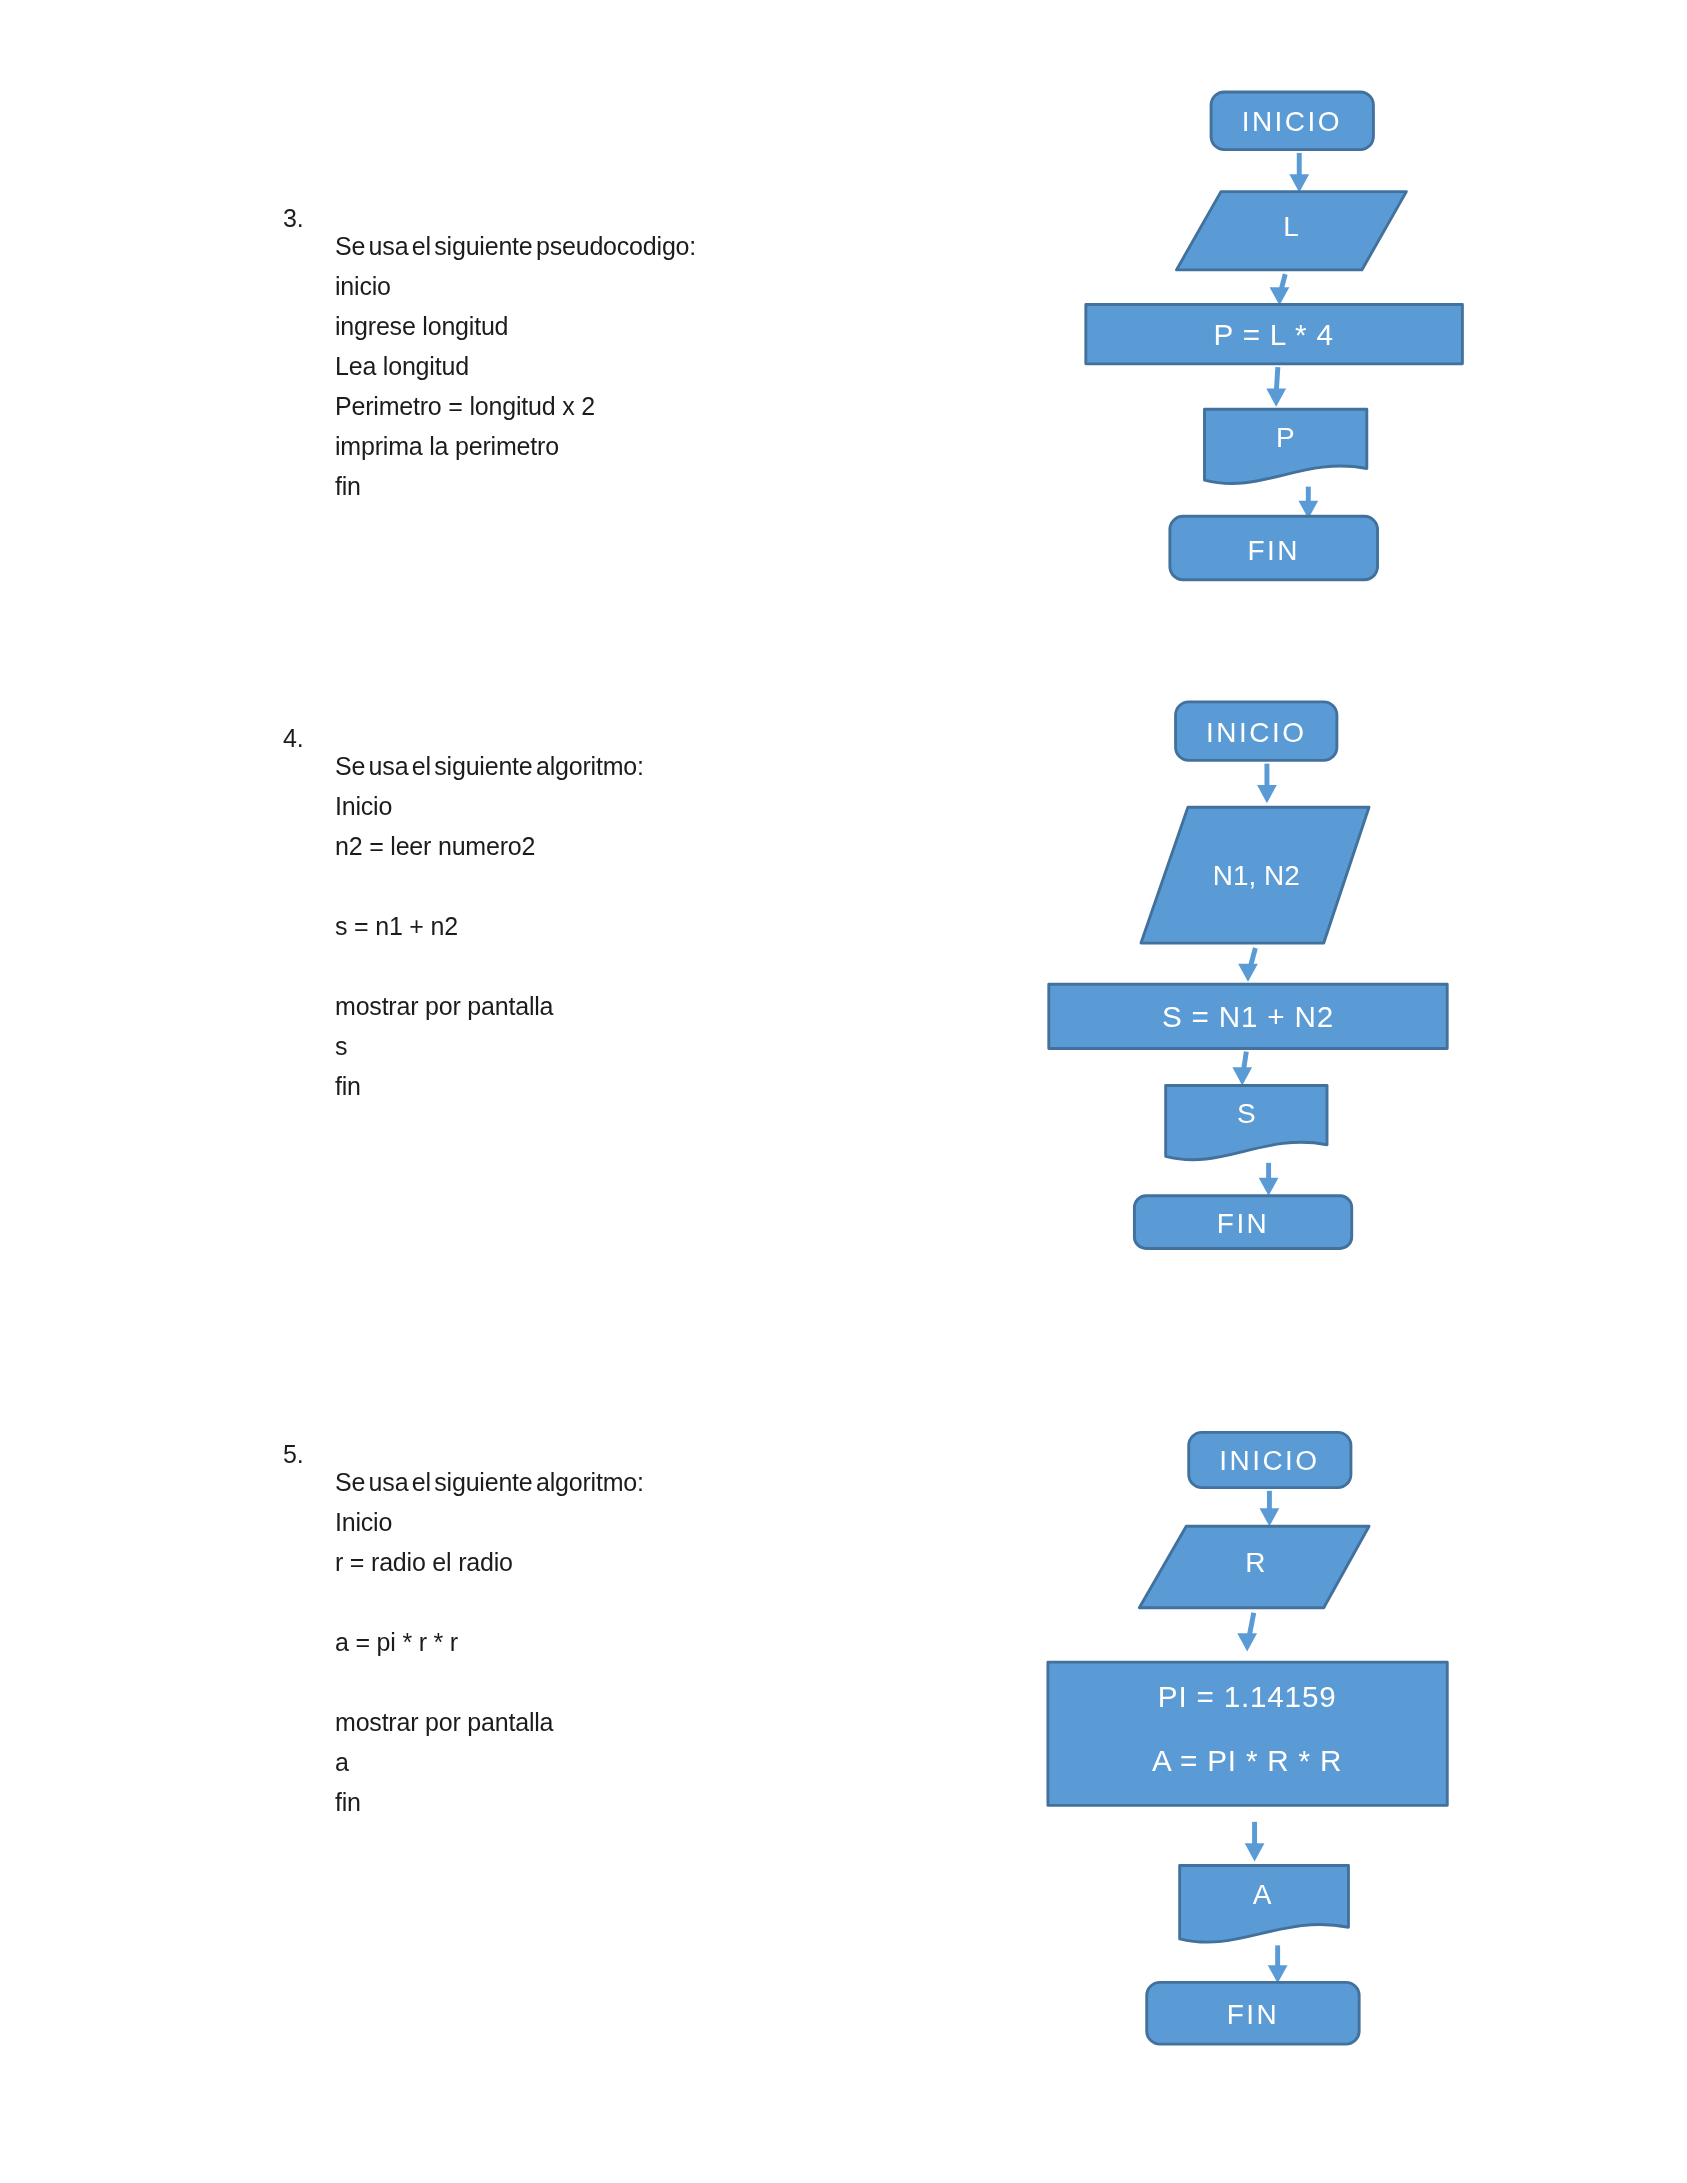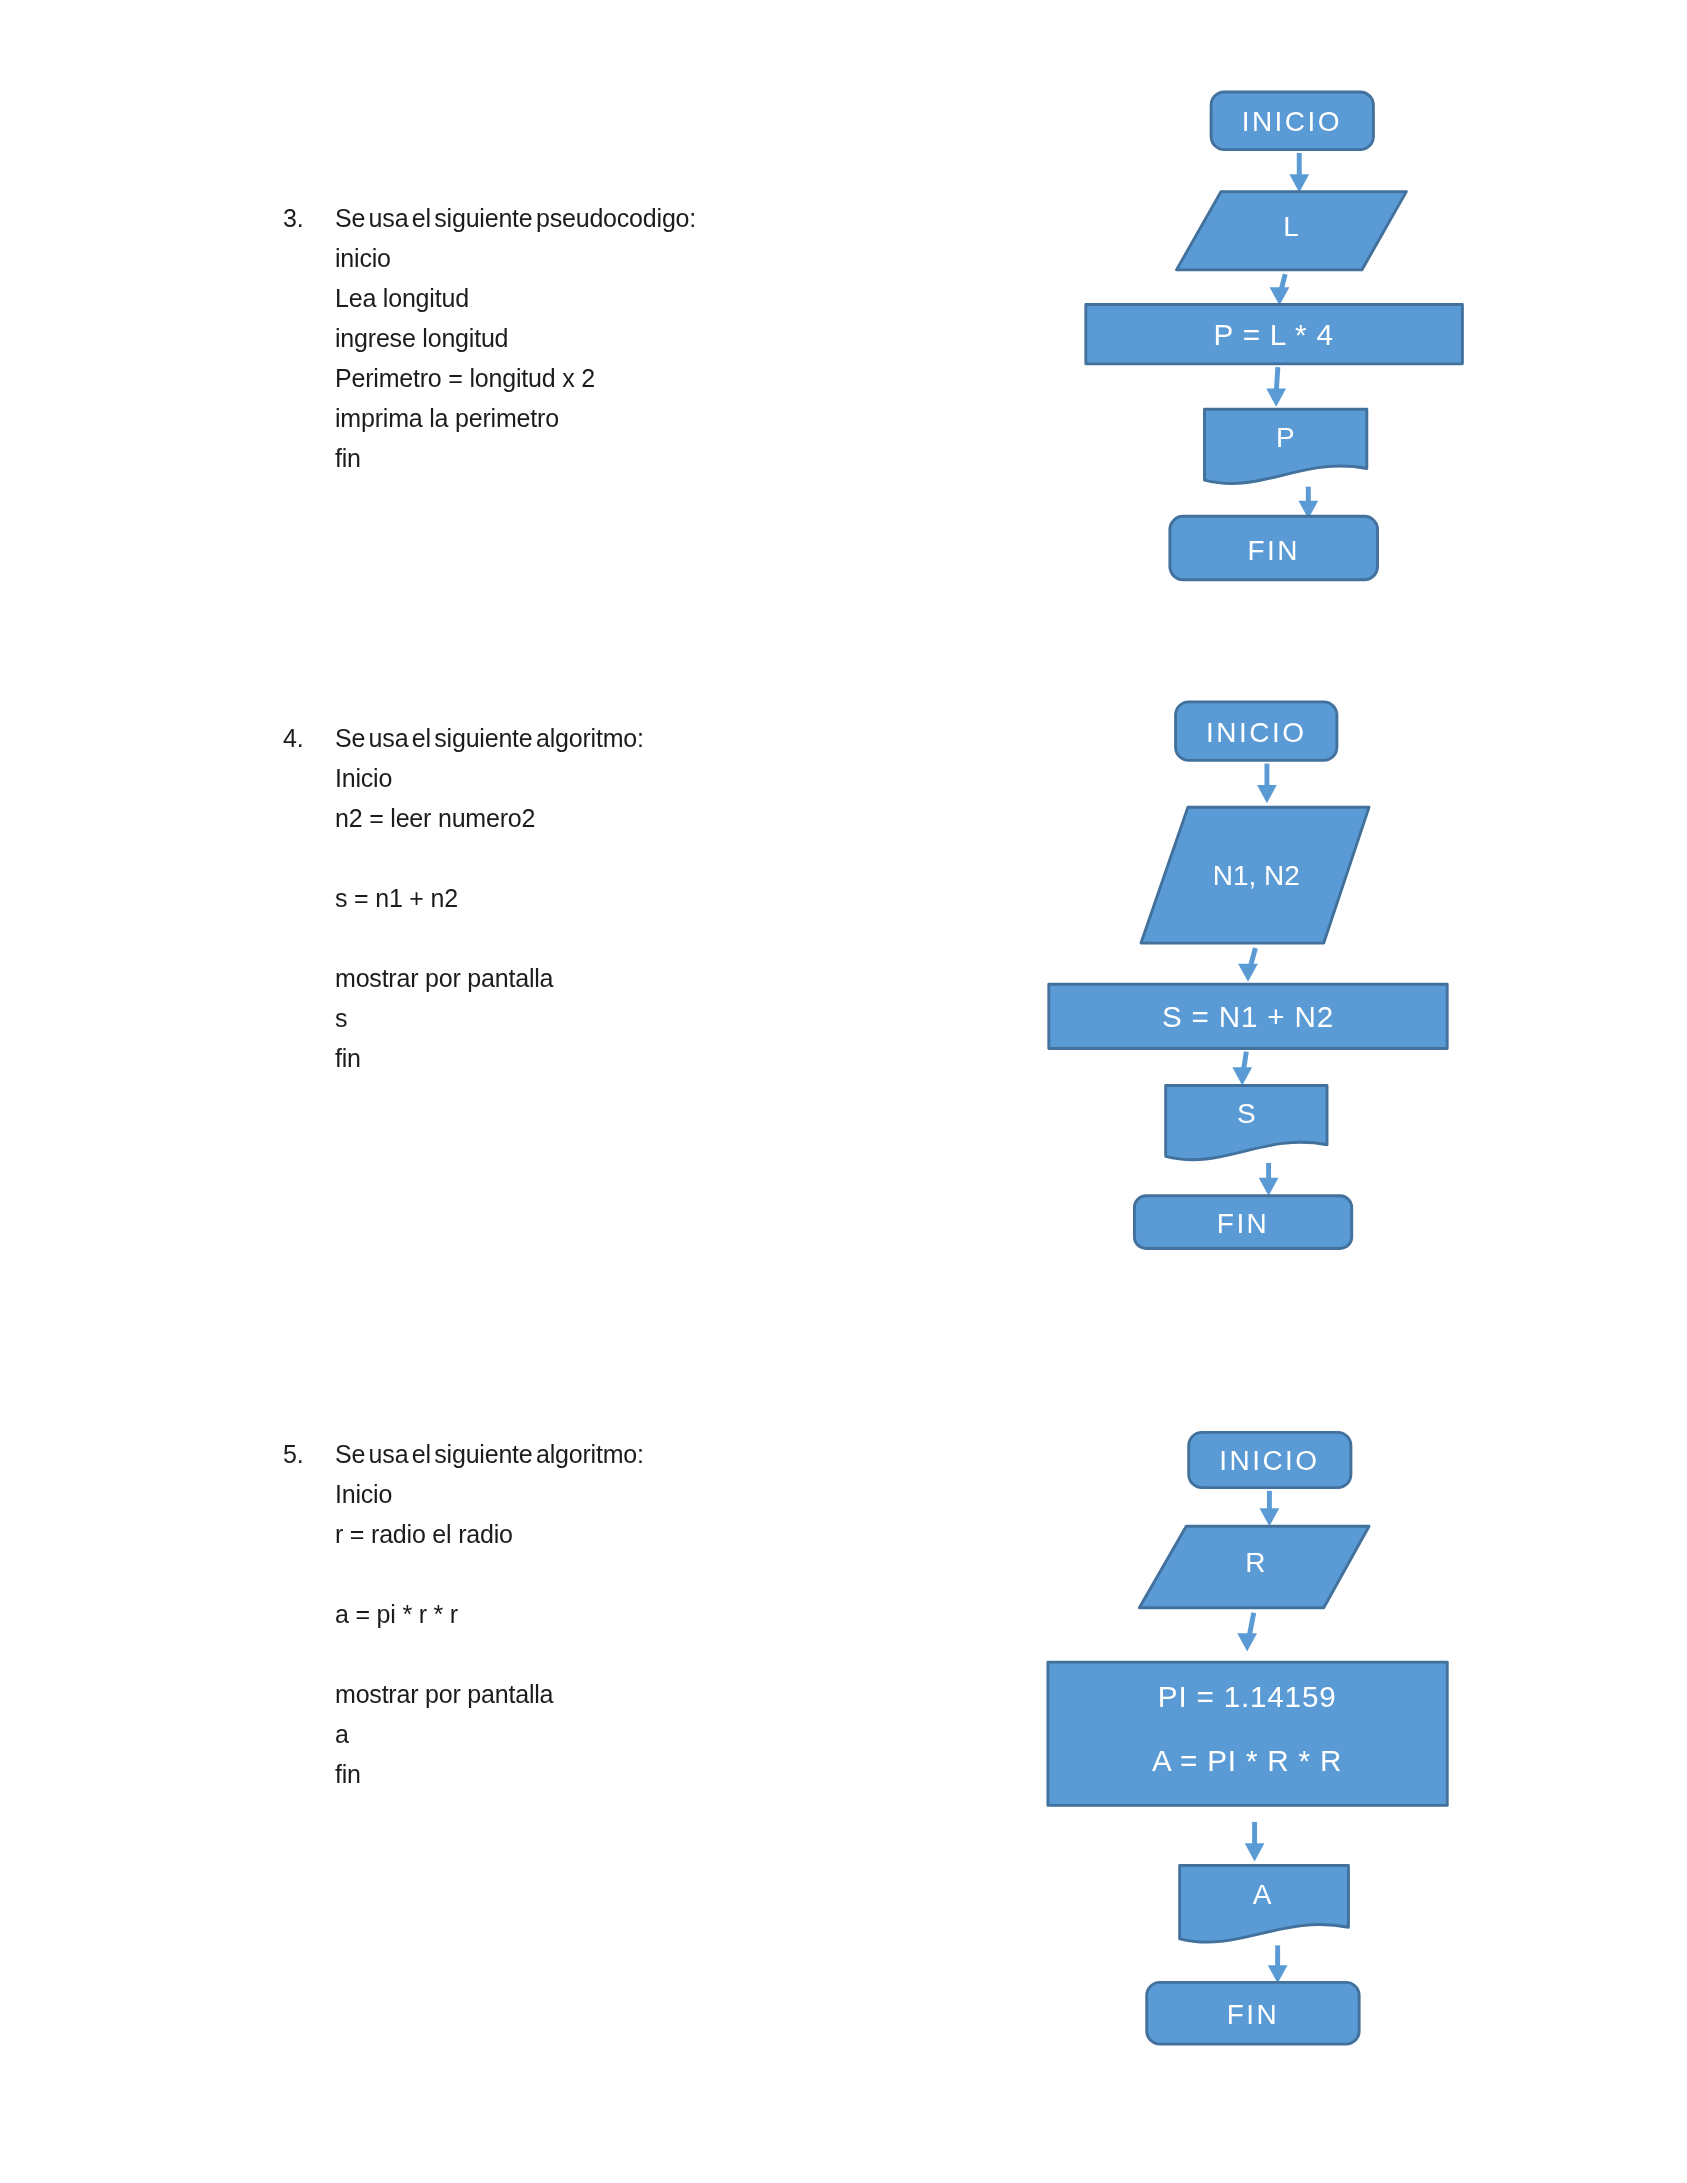--- a/index.html
+++ b/index.html
@@ -15,21 +15,21 @@
     left:283px;
     width:626px;
     color:#1c1c1c;
     font-size:25px;
     line-height:40px;
     letter-spacing:-0.2px;
   }
   .section .line{min-height:40px;padding-left:52px;}
   .section .line.first{padding-left:0;display:flex;}
   .num{display:inline-block;width:52px;flex:0 0 52px;}
-  .title{word-spacing:-3.3px;}
+  .title{word-spacing:-3.3px;margin-top:28px;}
   svg.flowchart{position:absolute;}
   .shape{
     fill:var(--shape-fill,#5b9bd5);
     stroke:var(--shape-border,#41719c);
     stroke-width:3.5;
     stroke-linejoin:round;
   }
   .arrow-line{stroke:var(--arrow-color,#5b9bd5);stroke-width:6;fill:none;}
   .arrow-head{fill:var(--arrow-color,#5b9bd5);stroke:none;}
   .shape-label{
@@ -45,22 +45,22 @@
 <body>
 
 <div class="page">
 
   <div class="section" style="top:198px">
     <div class="line first">
       <span class="num">3.</span>
       <span class="title">Se usa el siguiente pseudocodigo:</span>
     </div>
     <div class="line">inicio</div>
+    <div class="line">ingrese longitud</div>
     <div class="line">Lea longitud</div>
-    <div class="line">ingrese longitud</div>
     <div class="line">Perimetro = longitud x 2</div>
     <div class="line">imprima la perimetro</div>
     <div class="line">fin</div>
   </div>
 
   <div class="section" style="top:718px">
     <div class="line first">
       <span class="num">4.</span>
       <span class="title">Se usa el siguiente algoritmo:</span>
     </div>

